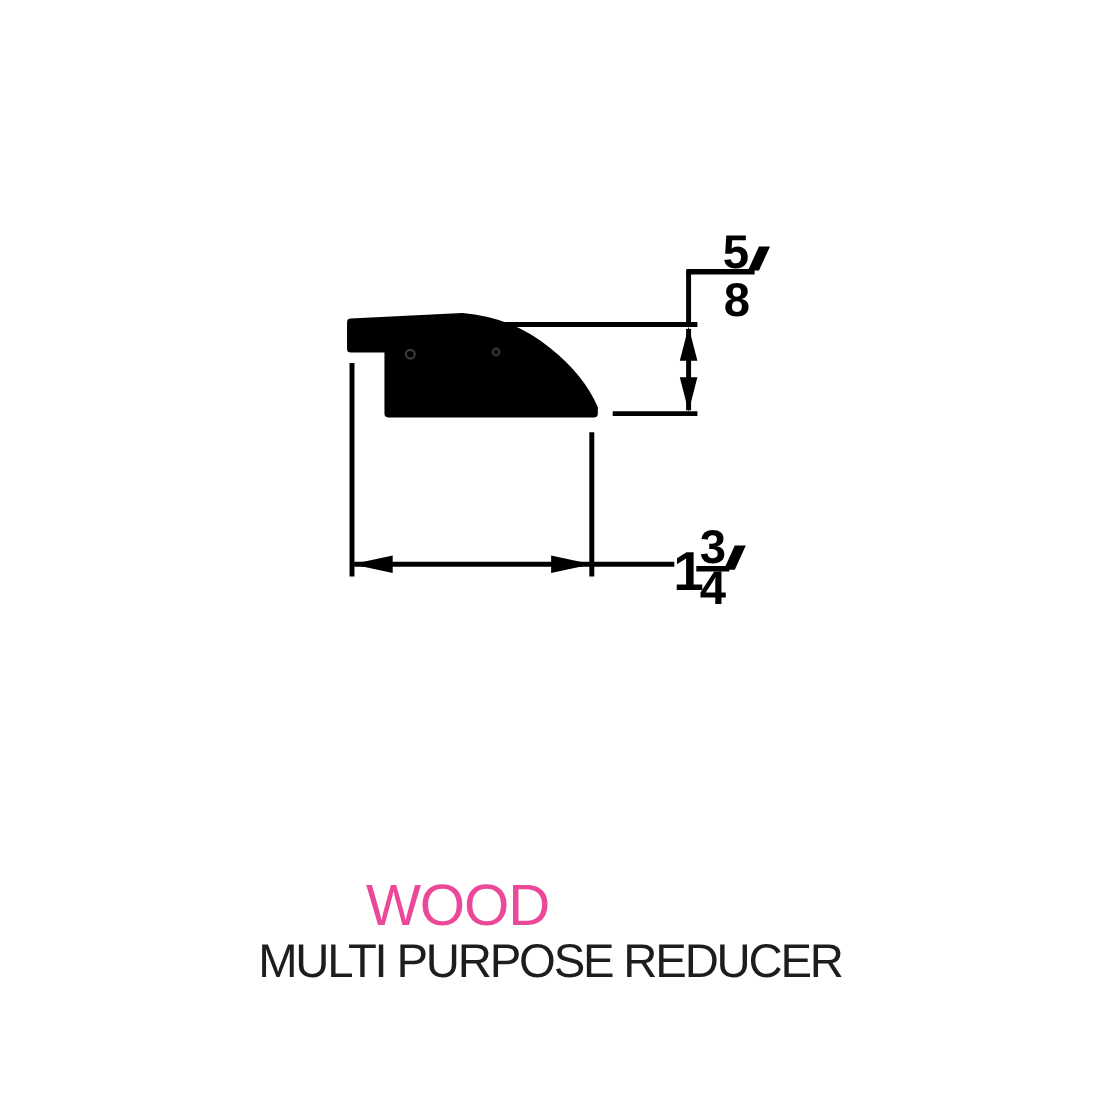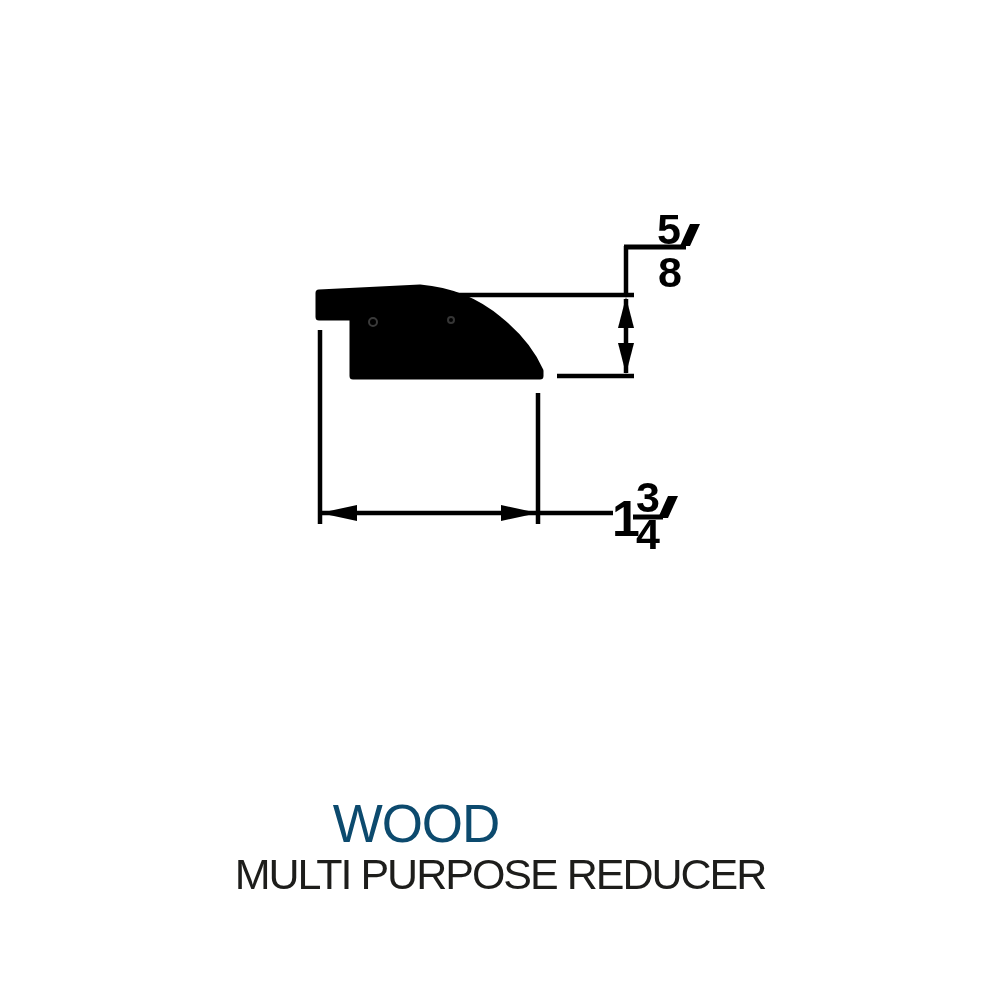--- a/index.html
+++ b/index.html
@@ -28,21 +28,21 @@
   .dim-digit.large { font-size: 50px; }
   .caption-title {
     position: absolute;
     top: 795px;
     left: 0;
     width: 832px;
     text-align: center;
     font-size: 53px;
     font-weight: 400;
     letter-spacing: -1px;
-    color: #0c4a6e;
+    color: #ec4899;
     line-height: 1.1;
   }
   .caption-subtitle {
     position: absolute;
     top: 851px;
     left: 0;
     width: 1000px;
     text-align: center;
     font-size: 43px;
     font-weight: 400;

